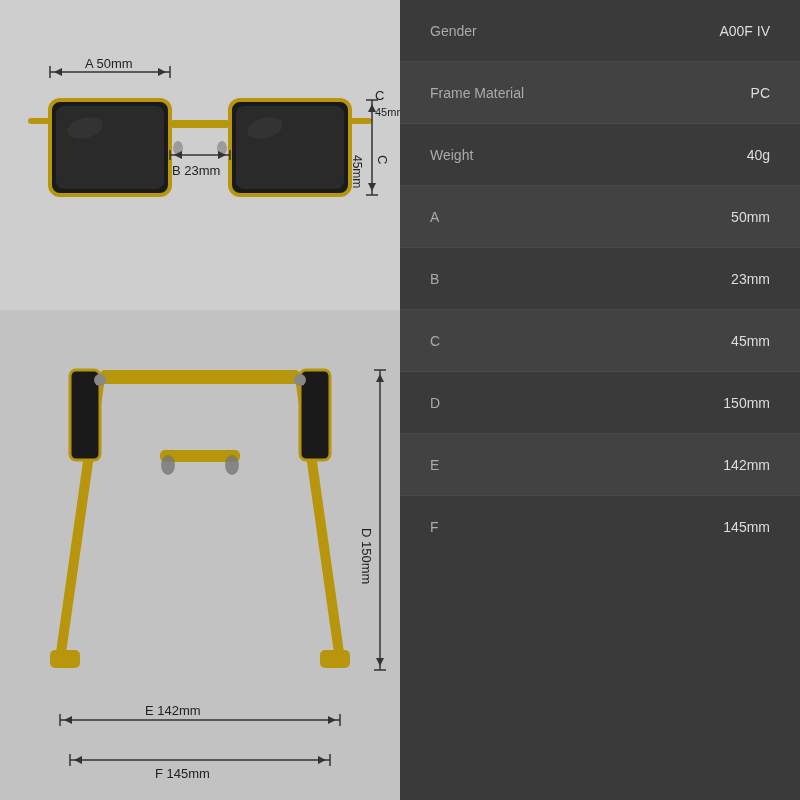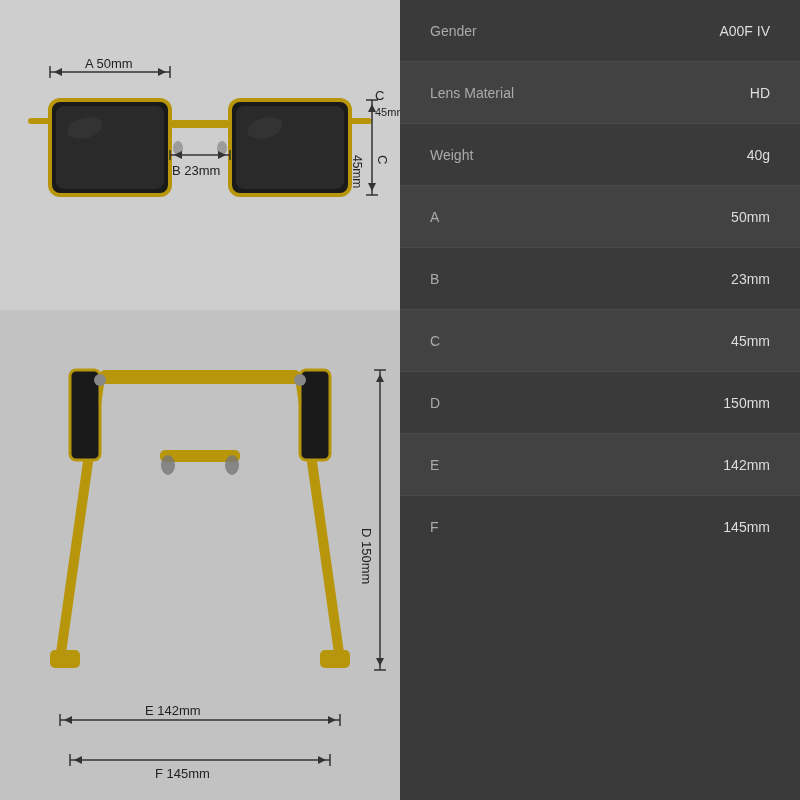--- a/index.html
+++ b/index.html
@@ -193,22 +193,22 @@
   </div>
 </div>
 
 <div class="right-panel">
 
 <div class="spec-row">
       <span class="spec-label">Gender</span>
       <span class="spec-value">A00F IV</span>
     </div>
     <div class="spec-row">
-      <span class="spec-label">Lens Material</span>
-      <span class="spec-value">HD</span>
+      <span class="spec-label">Frame Material</span>
+      <span class="spec-value">PC</span>
     </div>
     <div class="spec-row">
       <span class="spec-label">Weight</span>
       <span class="spec-value">40g</span>
     </div>
     <div class="spec-row">
       <span class="spec-label">A</span>
       <span class="spec-value">50mm</span>
     </div>
     <div class="spec-row">

